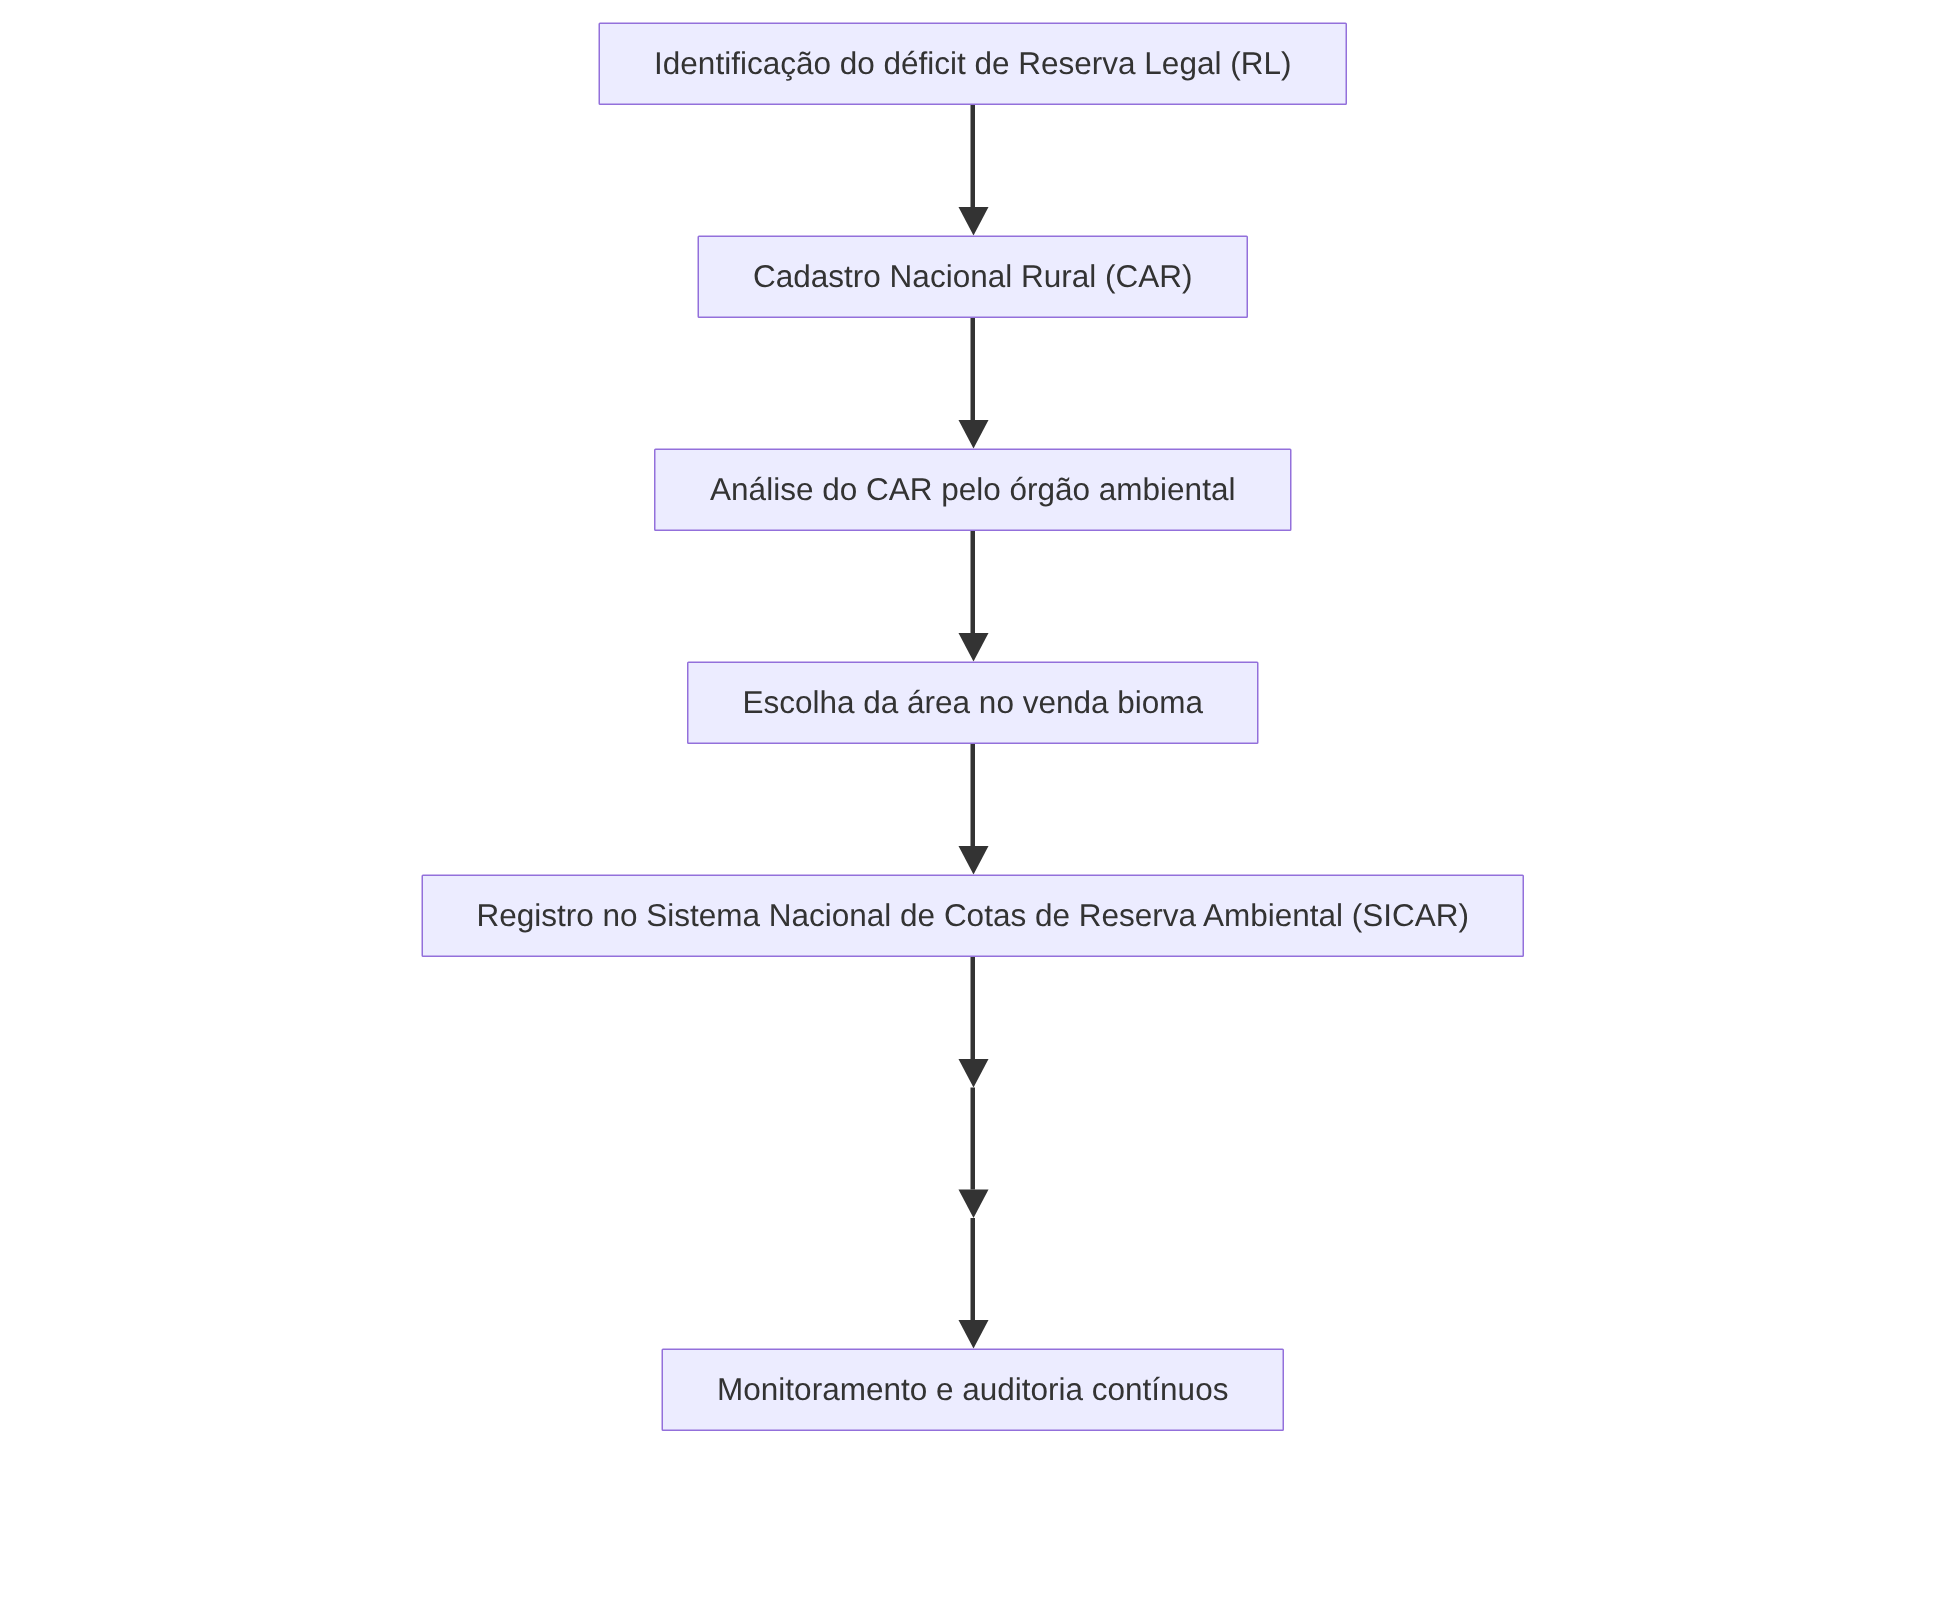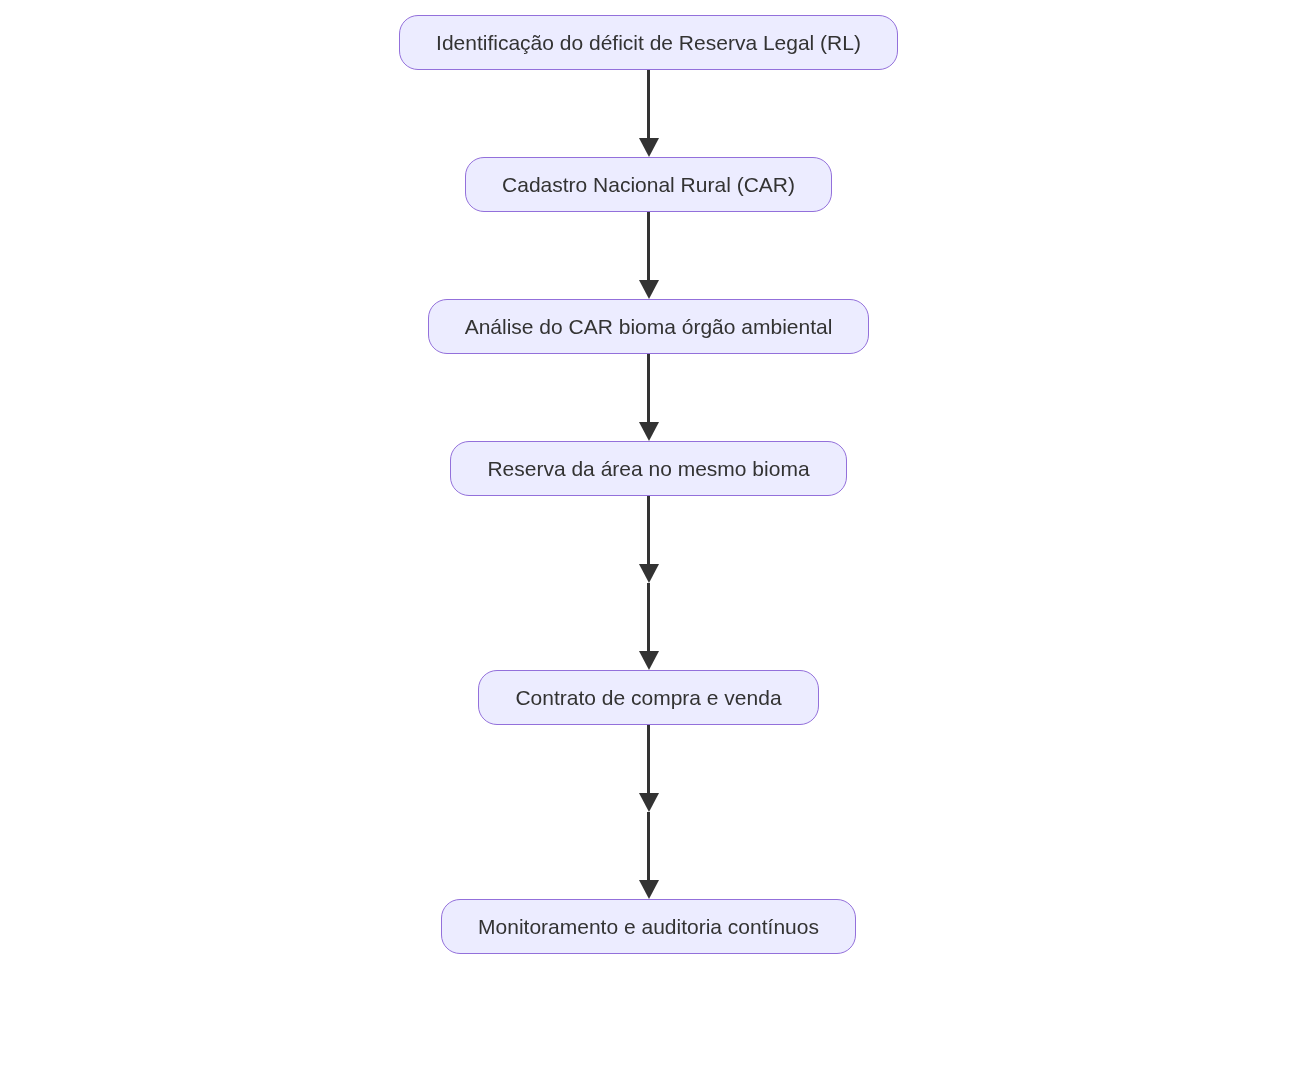--- a/index.html
+++ b/index.html
@@ -30,21 +30,21 @@
     align-items: center;
   }
   .flow-node {
     height: 55px;
     padding: 0 36px;
     display: flex;
     align-items: center;
     justify-content: center;
     background: var(--node-fill);
     border: 1.5px solid var(--node-border);
-    border-radius: 19px;
+    border-radius: 1px;
     flex: 0 0 auto;
   }
   .flow-node .node-label {
     font-size: 21px;
     line-height: 1.2;
     color: var(--node-text);
     white-space: nowrap;
   }
   .flow-arrow {
     height: 87px;
@@ -83,46 +83,46 @@
   <div class="flow-node">
     <span class="node-label">Cadastro Nacional Rural (CAR)</span>
   </div>
 
   <div class="flow-arrow">
     <div class="arrow-shaft"></div>
     <div class="arrow-head"></div>
   </div>
 
   <div class="flow-node">
-    <span class="node-label">Análise do CAR bioma órgão ambiental</span>
+    <span class="node-label">Análise do CAR pelo órgão ambiental</span>
   </div>
 
   <div class="flow-arrow">
     <div class="arrow-shaft"></div>
     <div class="arrow-head"></div>
   </div>
 
   <div class="flow-node">
-    <span class="node-label">Reserva da área no mesmo bioma</span>
+    <span class="node-label">Escolha da área no venda bioma</span>
   </div>
 
   <div class="flow-arrow">
     <div class="arrow-shaft"></div>
     <div class="arrow-head"></div>
   </div>
 
+  <div class="flow-node">
+    <span class="node-label">Registro no Sistema Nacional de Cotas de Reserva Ambiental (SICAR)</span>
+  </div>
 
   <div class="flow-arrow">
     <div class="arrow-shaft"></div>
     <div class="arrow-head"></div>
   </div>
 
-  <div class="flow-node">
-    <span class="node-label">Contrato de compra e venda</span>
-  </div>
 
   <div class="flow-arrow">
     <div class="arrow-shaft"></div>
     <div class="arrow-head"></div>
   </div>
 
 
   <div class="flow-arrow">
     <div class="arrow-shaft"></div>
     <div class="arrow-head"></div>

